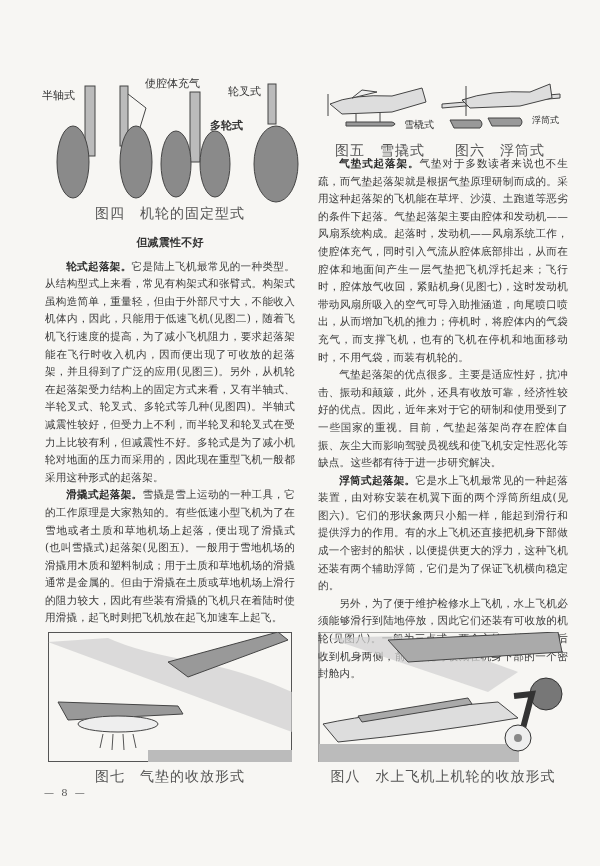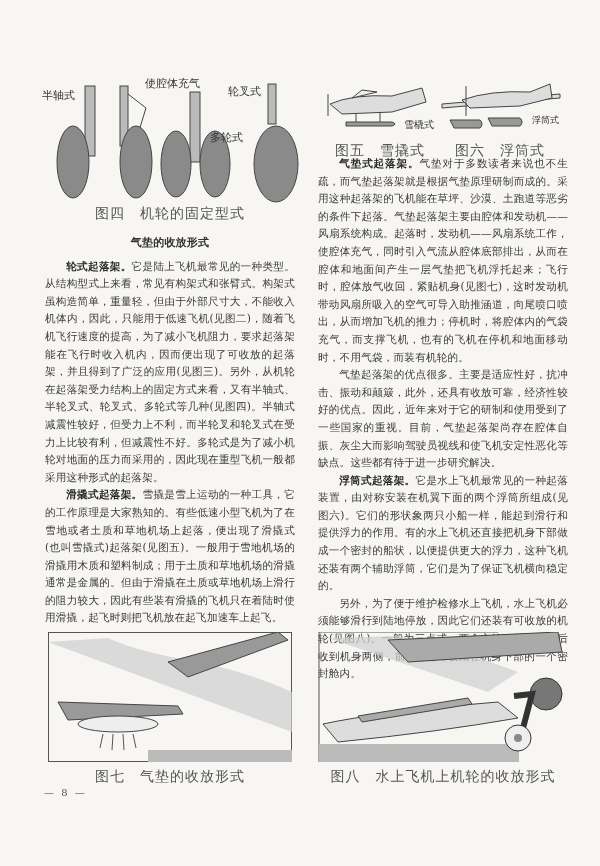--- a/index.html
+++ b/index.html
@@ -41,26 +41,26 @@
       <ellipse cx="136" cy="90" rx="15" ry="33"></ellipse>
       <ellipse cx="175" cy="90" rx="15" ry="33"></ellipse>
 
       <rect x="228" y="10" width="8" height="40" fill="#bbb"></rect>
       <ellipse cx="236" cy="90" rx="22" ry="38"></ellipse>
     </g>
   </svg>
   <span class="label" style="left:2px; top:14px;">半轴式</span>
   <span class="label" style="left:105px; top:2px;">使腔体充气</span>
   <span class="label" style="left:188px; top:10px;">轮叉式</span>
-  <span class="label" style="left:170px; top:56px;">多轮式</span>
+  <span class="label" style="left:170px; top:44px;font-weight:bold;">多轮式</span>
 </div>
 <div class="caption" style="position:absolute; left:40px; top:205px; width:260px;">图四　机轮的固定型式</div>
 
 <div class="col col-left" style="top:220px;">
-  <div class="section-heading">气垫的收放形式</div>
+  <div class="section-heading">但减震性不好</div>
   <p><span class="bold">轮式起落架。</span><span>它是陆上飞机最常见的一种类型。从结构型式上来看，常见有构架式和张臂式。构架式虽构造简单，重量轻，但由于外部尺寸大，不能收入机体内，因此，只能用于低速飞机(见图二)，随着飞机飞行速度的提高，为了减小飞机阻力，要求起落架能在飞行时收入机内，因而便出现了可收放的起落架，并且得到了广泛的应用(见图三)。另外，从机轮在起落架受力结构上的固定方式来看，又有半轴式、半轮叉式、轮叉式、多轮式等几种(见图四)。半轴式减震性较好，但受力上不利，而半轮叉和轮叉式在受力上比较有利，但减震性不好。多轮式是为了减小机轮对地面的压力而采用的，因此现在重型飞机一般都采用这种形式的起落架。</span></p>
   <p><span class="bold">滑撬式起落架。</span><span>雪撬是雪上运动的一种工具，它的工作原理是大家熟知的。有些低速小型飞机为了在雪地或者土质和草地机场上起落，便出现了滑撬式(也叫雪撬式)起落架(见图五)。一般用于雪地机场的滑撬用木质和塑料制成；用于土质和草地机场的滑撬通常是金属的。但由于滑撬在土质或草地机场上滑行的阻力较大，因此有些装有滑撬的飞机只在着陆时使用滑撬，起飞时则把飞机放在起飞加速车上起飞。</span></p>
 </div>
 
 <div class="fig" style="left:322px; top:76px; width:120px; height:62px;">
   <svg width="120" height="62" viewBox="0 0 120 62">
     <g stroke="#444" stroke-width="1" fill="#ddd">
       <path d="M8 28 Q30 18 70 20 L100 12 L104 26 L70 36 L20 38 Z"></path>
       <path d="M30 22 L40 14 L55 16 Z" fill="#eee"></path>
       <line x1="6" y1="18" x2="6" y2="40"></line>

